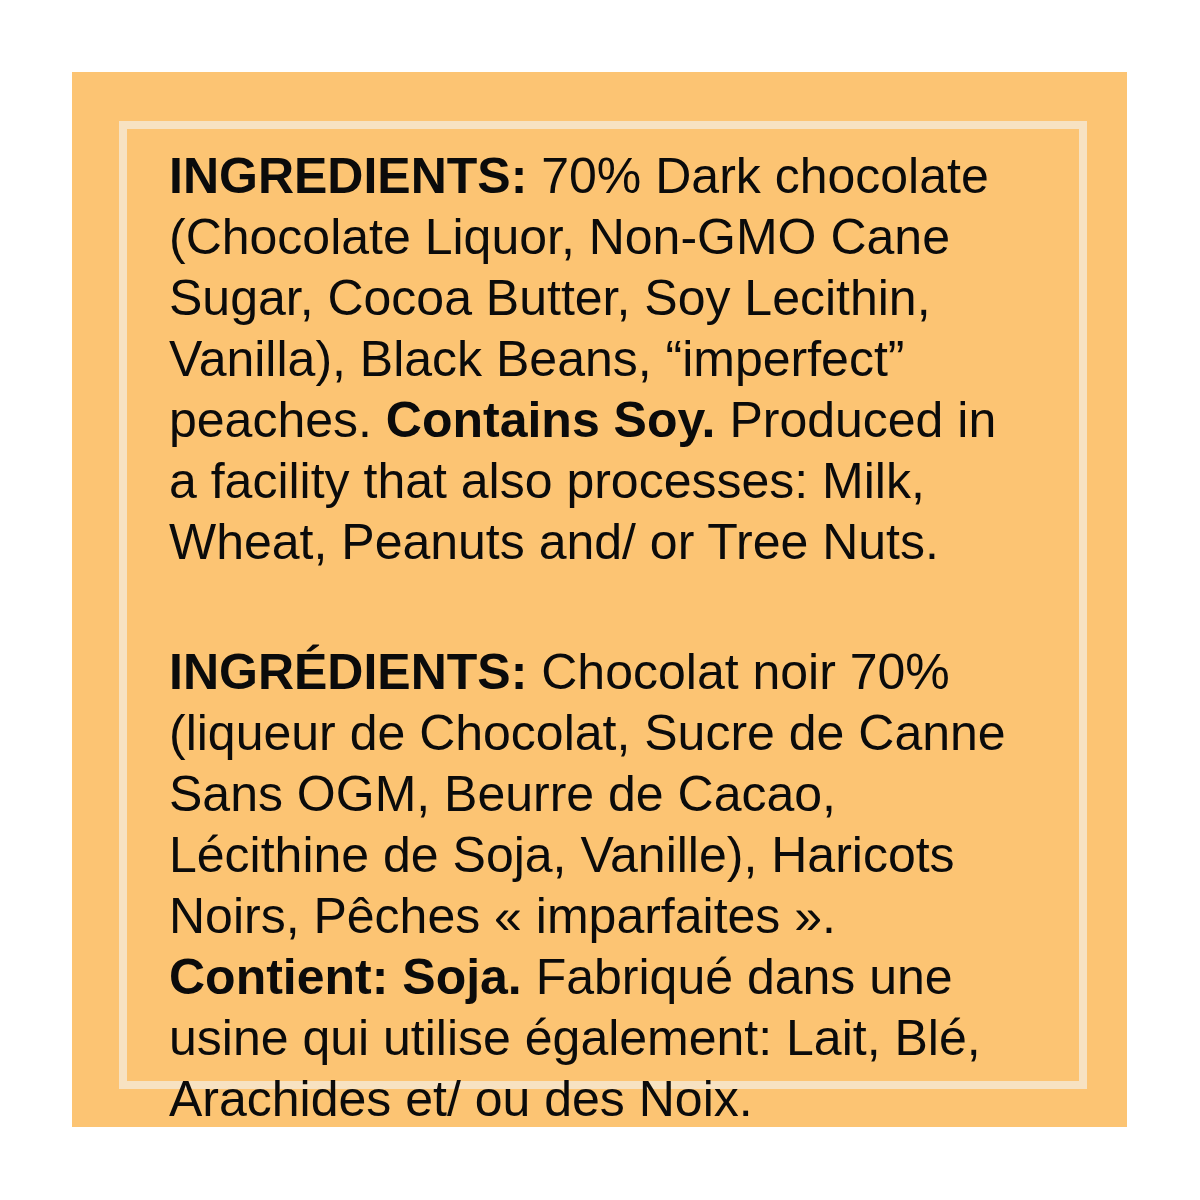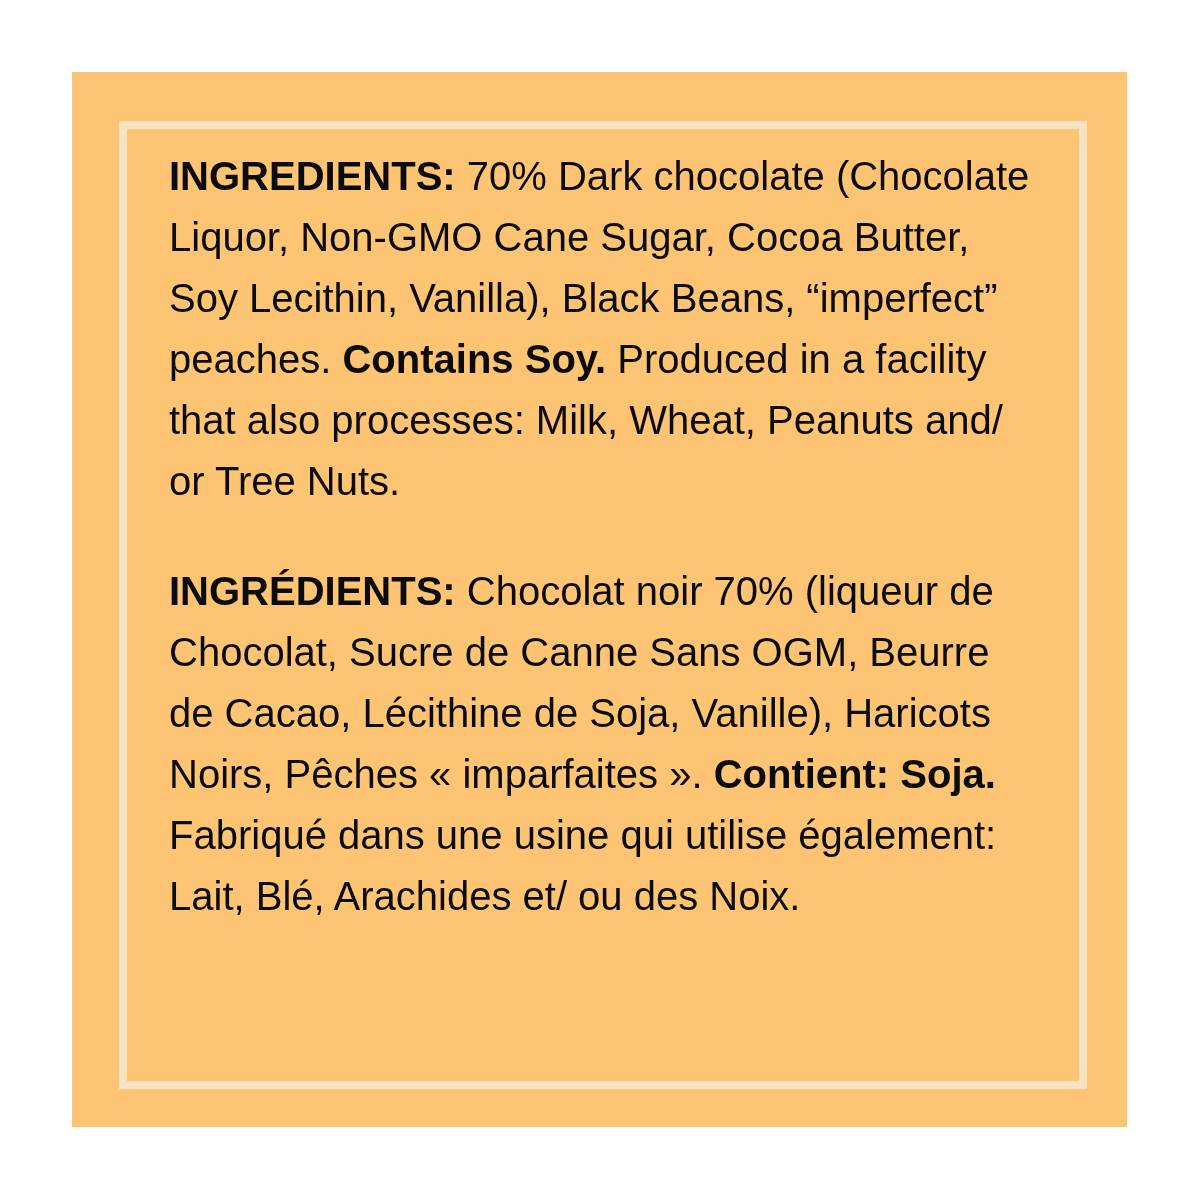--- a/index.html
+++ b/index.html
@@ -30,29 +30,29 @@
     bottom: 38px;
     border: 8px solid var(--frame-color, #F7E2C2);
     box-sizing: border-box;
   }
   .text-block {
     position: absolute;
     left: 42px;
     top: 17px;
     width: 862px;
     color: var(--ink, #0B0B0B);
-    font-size: 40px;
+    font-size: 50px;
     line-height: 61px;
     letter-spacing: 0;
   }
   .para {
     margin: 0;
   }
   .para + .para {
-    margin-top: 49px;
+    margin-top: 69px;
   }
   .bold {
     font-weight: 700;
   }
 </style>
 </head>
 <body style="--page-bg: #FFFFFF; --panel-bg: #FCC473; --frame-color: #F7E2C2; --ink: #0B0B0B;">
 
 <div class="panel">
   <div class="inner-frame">

